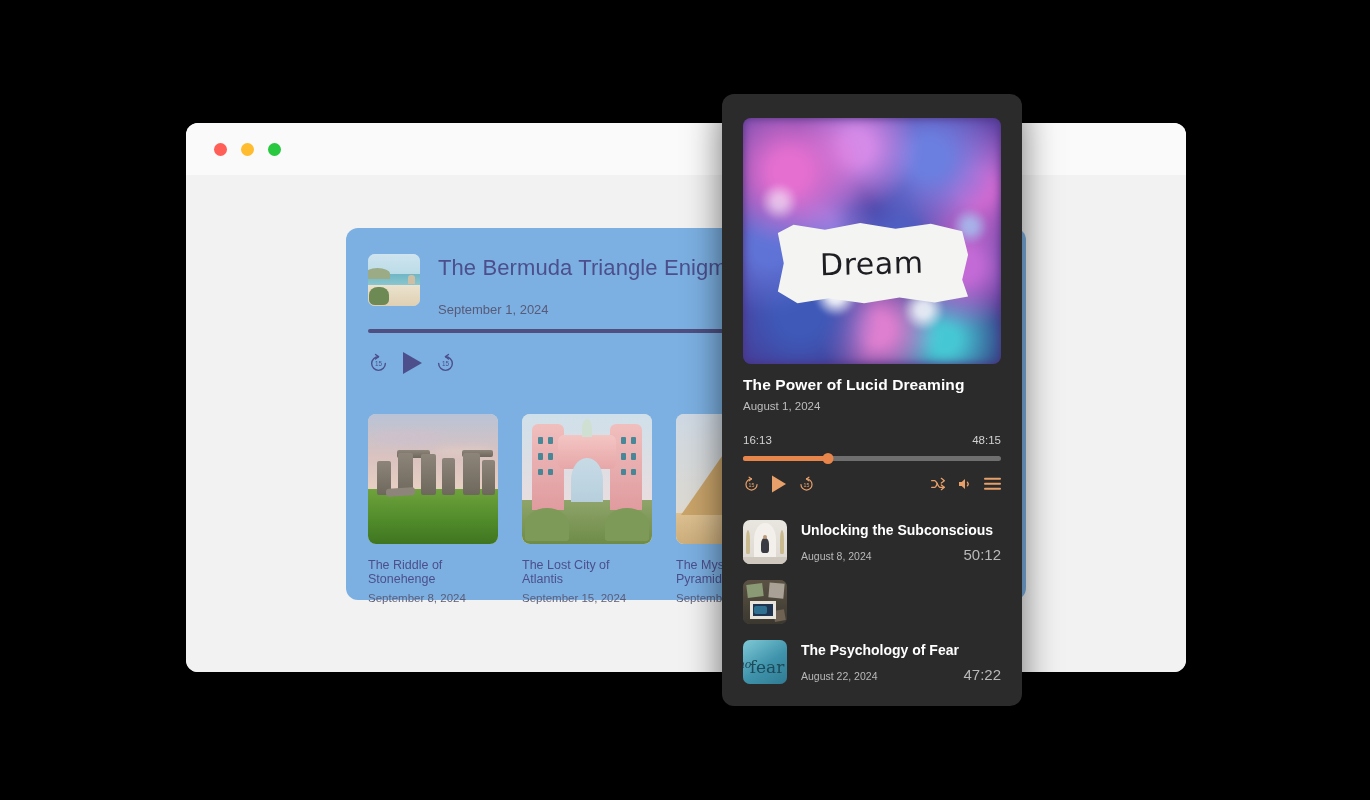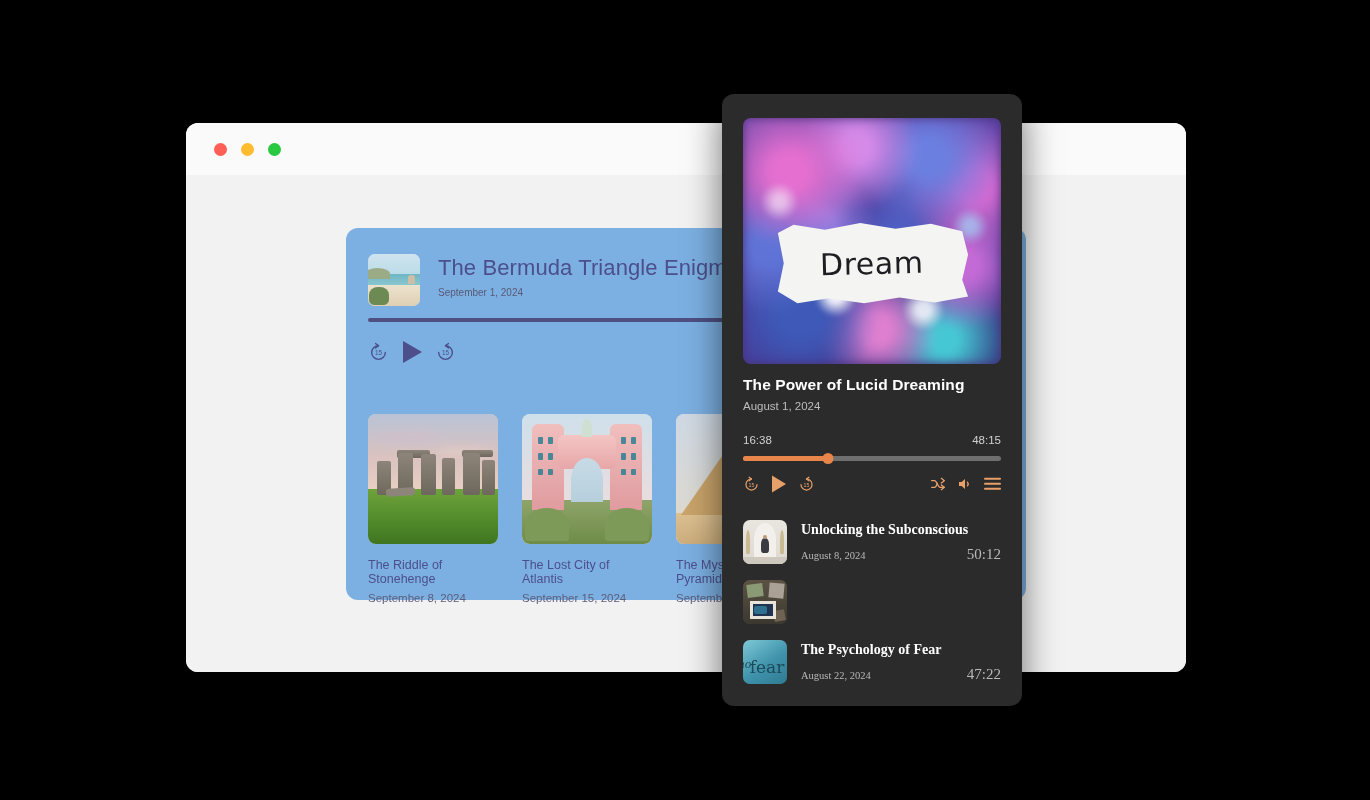--- a/index.html
+++ b/index.html
@@ -118,23 +118,23 @@
 
   .bc-titles { padding-top: 1px; }
   .bc-title {
     font-size: 22px;
     font-weight: 400;
     color: #4c4f8c;
     letter-spacing: 0.1px;
     line-height: 1.15;
   }
   .bc-date {
-    font-size: 10px;
+    font-size: 13px;
     color: #585a77;
-    margin-top: 7px;
+    margin-top: 22px;
   }
 
   .bc-time {
     margin-top: 26px;
     font-size: 13px;
     color: #4d4f74;
   }
 
   .bc-progress {
     margin-top: 12px;
@@ -370,21 +370,21 @@
     height: 60px;
   }
   .dp-item-thumb {
     width: 44px; height: 44px;
     flex: 0 0 44px;
     border-radius: 7px;
     overflow: hidden;
     position: relative;
     background: #4a4a4a;
   }
-  .dp-item-main { flex: 1 1 auto; min-width: 0; font-family: Liberation Serif, serif; }
+  .dp-item-main { flex: 1 1 auto; min-width: 0; }
   .dp-item-title {
     font-size: 14px;
     font-weight: bold;
     color: #ffffff;
     white-space: nowrap;
     overflow: hidden;
     text-overflow: ellipsis;
   }
   .dp-item-sub {
     display: flex;
@@ -563,21 +563,21 @@
       <span class="bokeh-spark"></span>
       <span class="paper">
         <span class="paper-word">Dream</span>
       </span>
     </div>
 
     <div class="dp-title">The Power of Lucid Dreaming</div>
     <div class="dp-date">August 1, 2024</div>
 
     <div class="dp-times">
-      <span>16:38</span>
+      <span>16:13</span>
       <span>48:15</span>
     </div>
 
     <div class="dp-progress">
       <span class="dp-progress-fill" id="dpFill" style="width: 33%;"></span>
       <span class="dp-progress-thumb" id="dpThumb" style="left: 33%;"></span>
     </div>
 
     <div class="dp-controls">
       <div class="dp-ctl-left">

